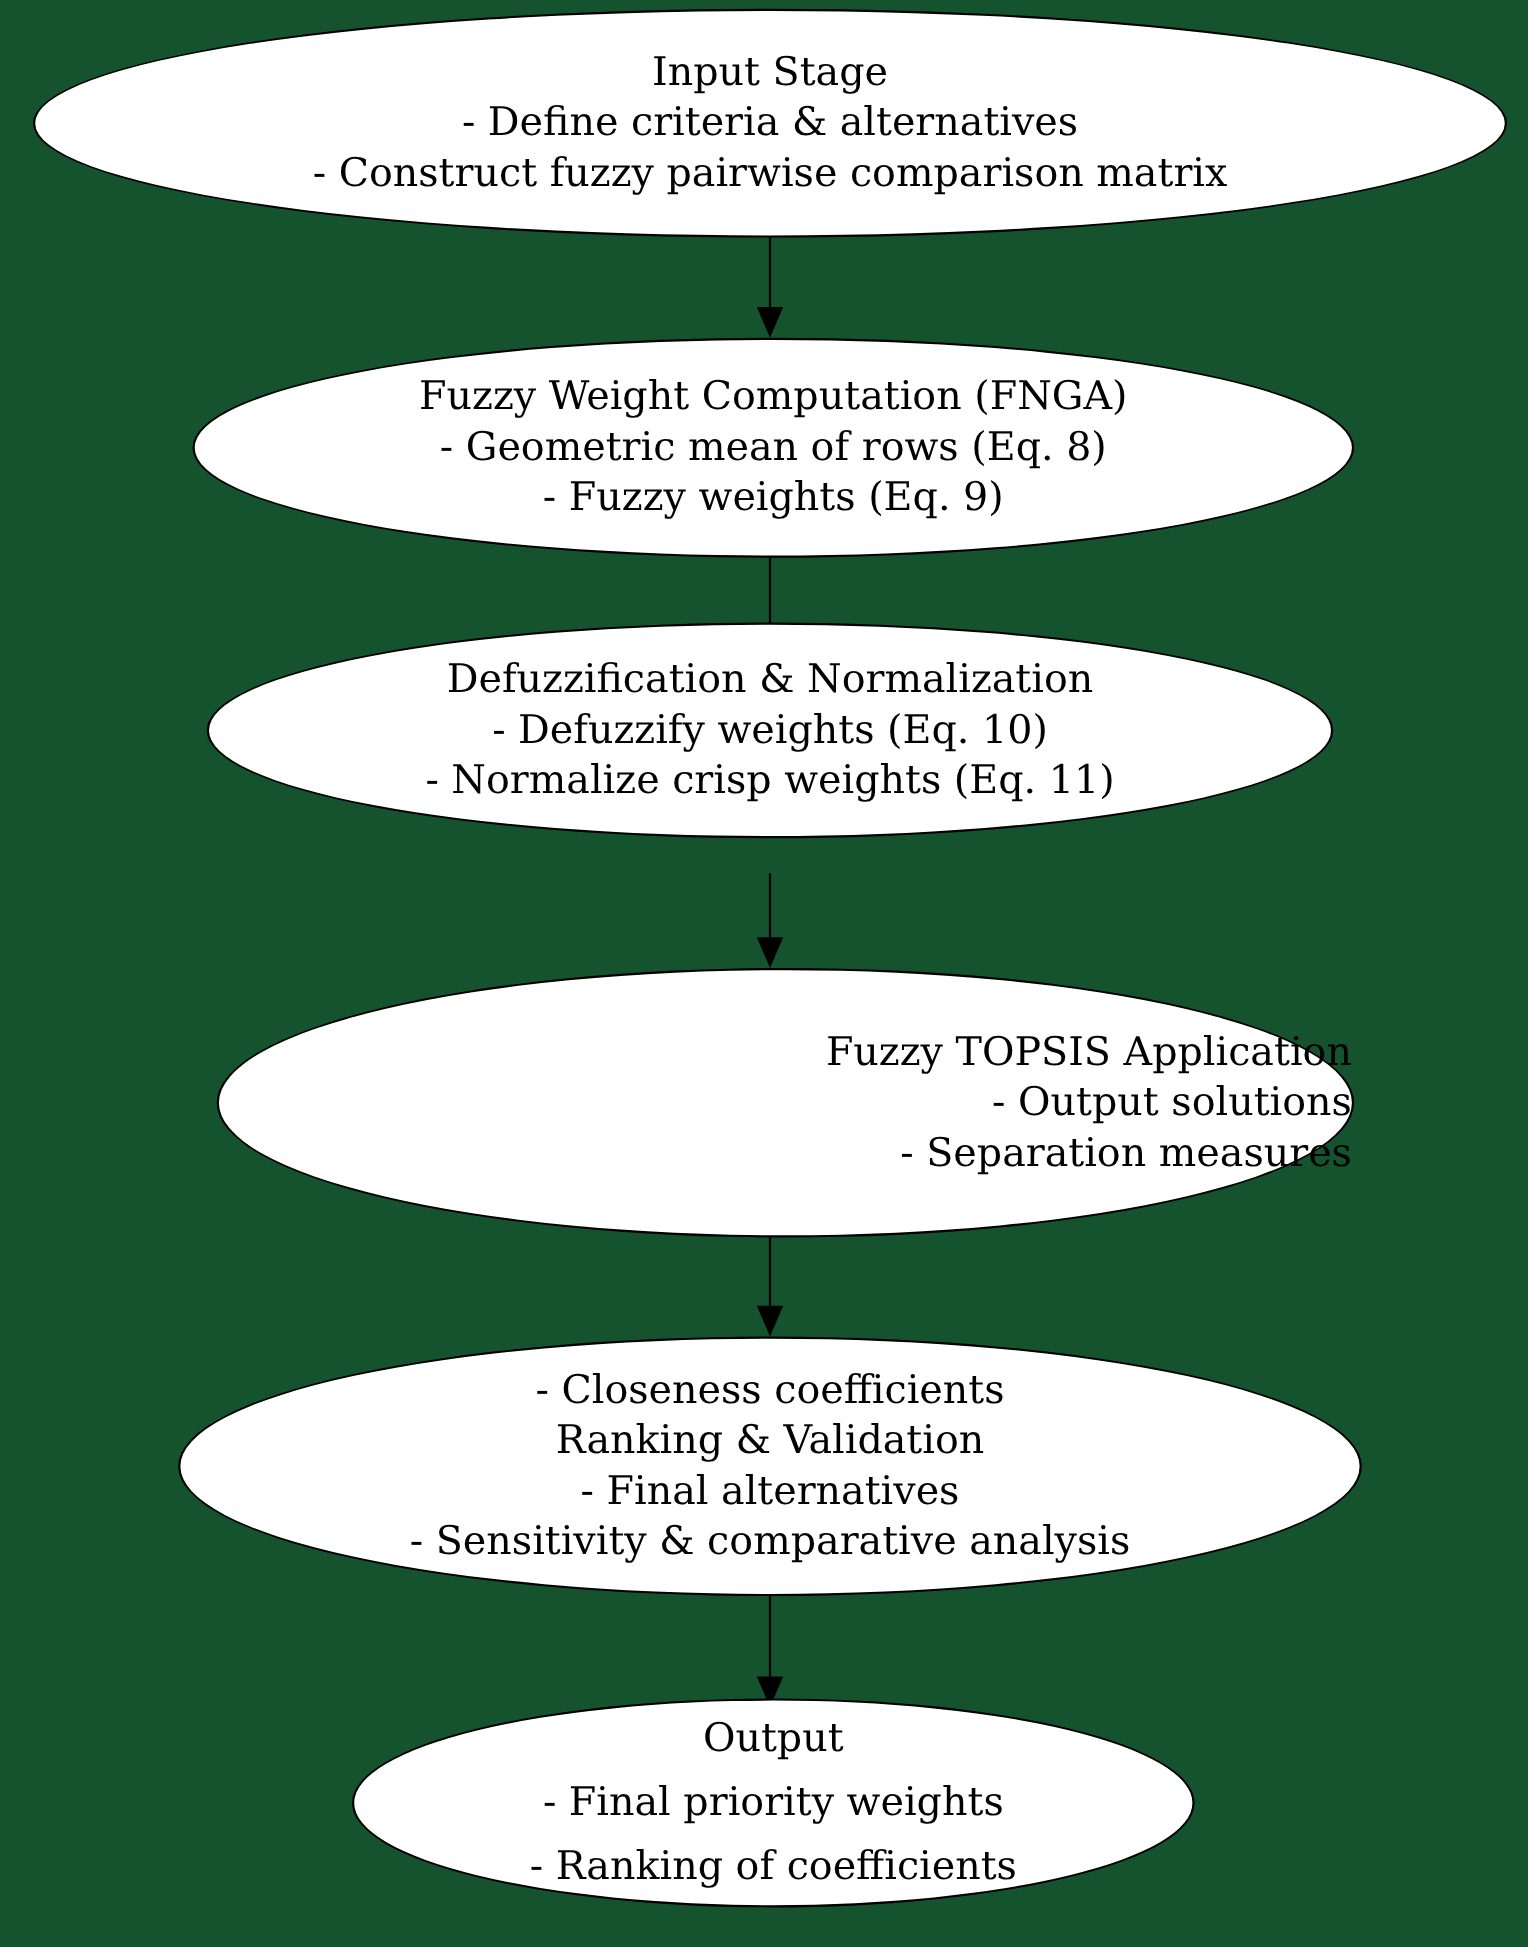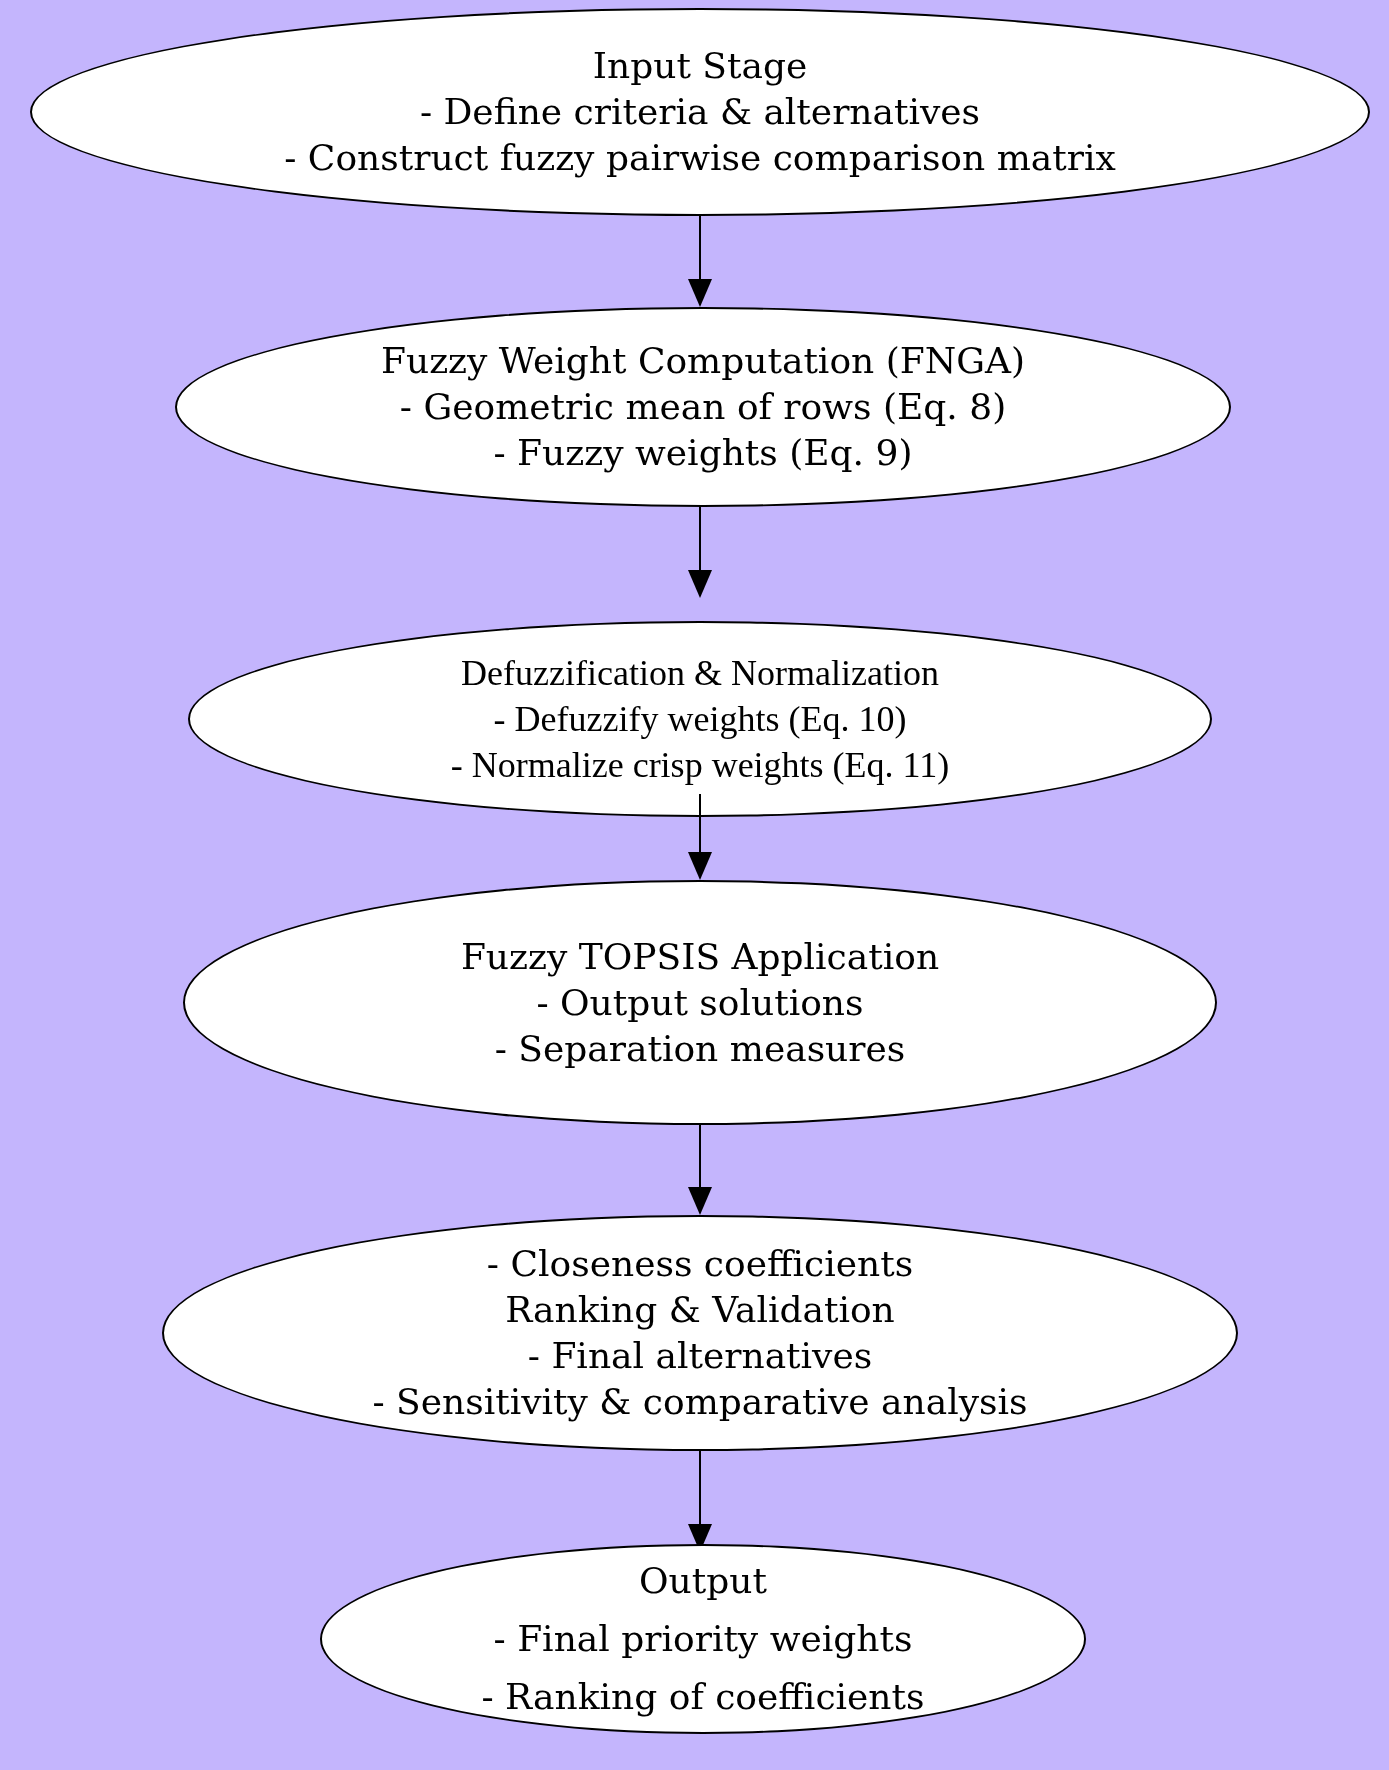--- a/index.html
+++ b/index.html
@@ -4,21 +4,21 @@
 <style>
   html, body {
     margin: 0;
     padding: 0;
     background: #ffffff;
   }
   .canvas {
     position: relative;
     width: 1389px;
     height: 1770px;
-    background: #c4b5fd;
+    background: #14532d;
     font-family: "DejaVu Serif", serif;
     color: #000000;
     overflow: hidden;
   }
   .node {
     position: absolute;
     box-sizing: border-box;
     border: 2.5px solid #000000;
     border-radius: 50%;
     background: #ffffff;
@@ -28,22 +28,22 @@
     justify-content: center;
     text-align: center;
   }
   .line {
     font-size: 36px;
     line-height: 46px;
     white-space: nowrap;
   }
   .n1 { left: 30px;  top: 8px;    width: 1340px; height: 208px; }
   .n2 { left: 175px; top: 307px;  width: 1056px; height: 200px; }
-  .n3 { left: 188px; top: 621px;  width: 1024px; height: 196px; font-family: Liberation Serif, serif; }
-  .n4 { left: 183px; top: 880px;  width: 1034px; height: 245px; }
+  .n3 { left: 188px; top: 566px;  width: 1024px; height: 196px; }
+  .n4 { left: 197px; top: 880px;  width: 1034px; height: 245px; align-items: flex-end; }
   .n5 { left: 162px; top: 1215px; width: 1076px; height: 236px; }
   .n6 { left: 320px; top: 1544px; width: 766px;  height: 190px; gap: 12px; }
   .arrow {
     position: absolute;
     left: 687px;
     width: 26px;
     display: flex;
     flex-direction: column;
     align-items: center;
   }

